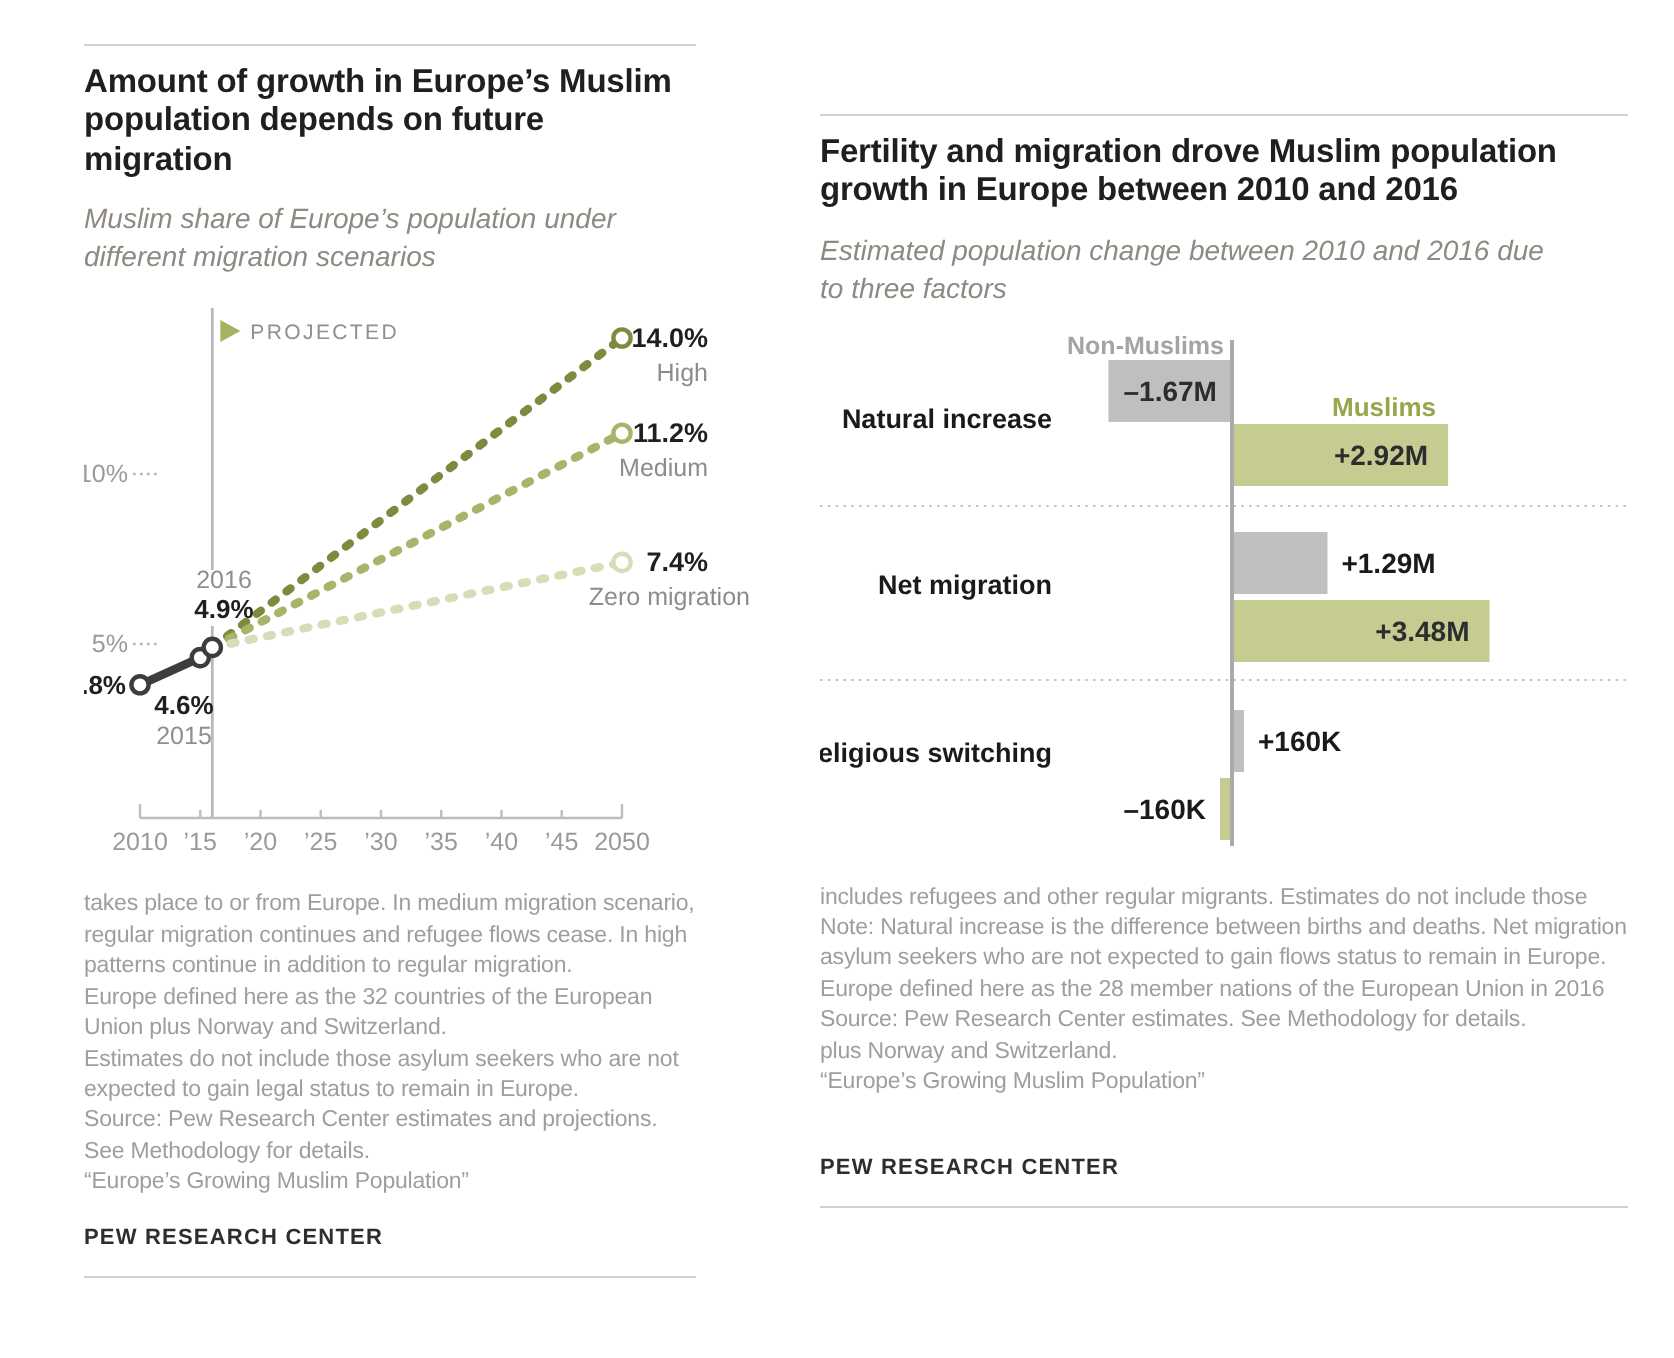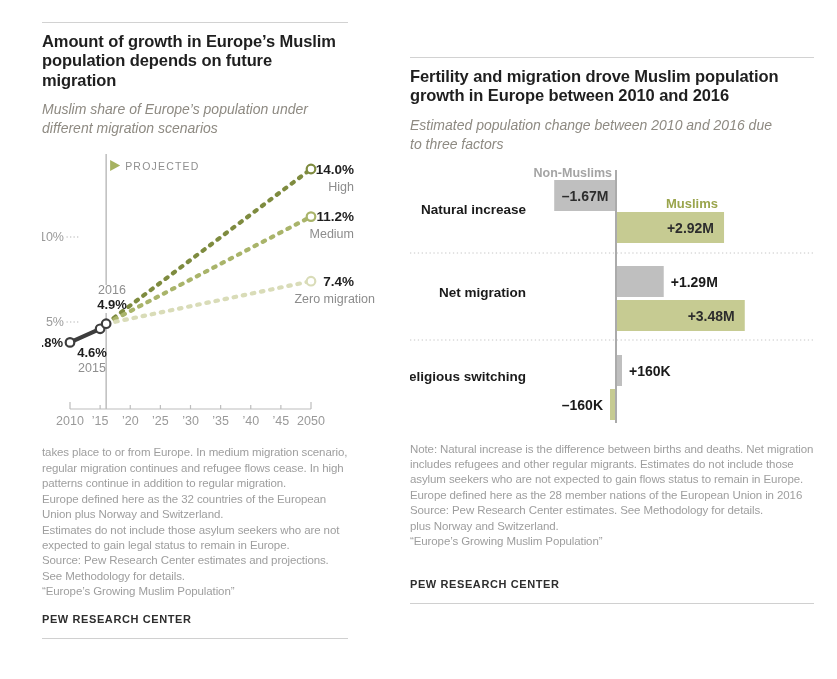--- a/index.html
+++ b/index.html
@@ -126,22 +126,22 @@
         <text x="219" y="211.5" text-anchor="start" class="barout">+160K</text>
         <rect x="206" y="48" width="108.03999999999999" height="31" fill="#c6cb92"></rect>
         <text x="304.03999999999996" y="68.5" text-anchor="end" class="barin">+2.92M</text>
         <rect x="206" y="136" width="128.76" height="31" fill="#c6cb92"></rect>
         <text x="324.76" y="156.5" text-anchor="end" class="barin">+3.48M</text>
         <rect x="200" y="225" width="6" height="31" fill="#c6cb92"></rect>
         <text x="193" y="245.5" text-anchor="end" class="barout">–160K</text>
         <line x1="206" y1="6" x2="206" y2="259" stroke="#ababab" stroke-width="2"></line>
       </svg>
     <div class="note">
+        <div class="line">includes refugees and other regular migrants. Estimates do not include those</div>
         <div class="line">Note: Natural increase is the difference between births and deaths. Net migration</div>
-        <div class="line">includes refugees and other regular migrants. Estimates do not include those</div>
         <div class="line">asylum seekers who are not expected to gain flows status to remain in Europe.</div>
         <div class="line">Europe defined here as the 28 member nations of the European Union in 2016</div>
         <div class="line">Source: Pew Research Center estimates. See Methodology for details.</div>
         <div class="line">plus Norway and Switzerland.</div>
         <div class="line">“Europe’s Growing Muslim Population”</div>
         <div class="line">&nbsp;</div>
       </div>
     <div class="footer">PEW RESEARCH CENTER</div>
   </section>
 

